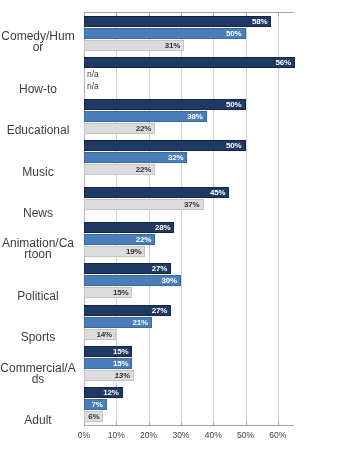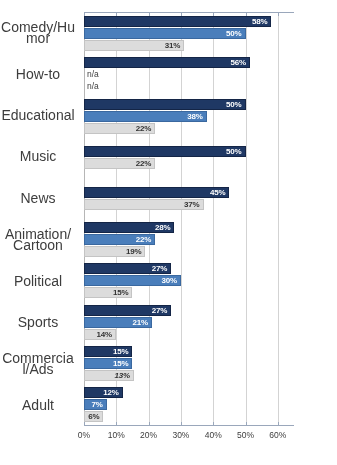--- a/index.html
+++ b/index.html
@@ -28,24 +28,24 @@
     left: 0;
     top: 12px;
     width: 80px;
     height: 414px;
     display: flex;
     flex-direction: column;
   }
   .cat-label {
     flex: 1 1 0;
     display: flex;
-    align-items: center;
+    align-items: flex-end;
     justify-content: flex-end;
     text-align: center;
-    font-size: 14px;
+    font-size: 12px;
     line-height: 11px;
     color: #3d3d3d;
     padding-right: 4px;
     box-sizing: border-box;
     word-break: break-all;
   }
   .cat-label span { display: block; width: 100%; text-align: center; }
 
   
   .plot {
@@ -244,21 +244,21 @@
             </div>
           </div>
           <div class="bar-row">
             <div class="bar s2" style="width: 100.154px;">
               <span class="bar-val">31%</span>
             </div>
           </div>
         </div>
         <div class="group">
           <div class="bar-row">
-            <div class="bar s0" style="width: 166px;">
+            <div class="bar s0" style="width: 211px;">
               <span class="bar-val">56%</span>
             </div>
           </div>
           <div class="na-row">
             <div class="na-text">n/a</div>
           </div>
           <div class="na-row">
             <div class="na-text">n/a</div>
           </div>
         </div>
@@ -276,20 +276,25 @@
           <div class="bar-row">
             <div class="bar s2" style="width: 71.0769px;">
               <span class="bar-val">22%</span>
             </div>
           </div>
         </div>
         <div class="group">
           <div class="bar-row">
             <div class="bar s0" style="width: 161.538px;">
               <span class="bar-val">50%</span>
+            </div>
+          </div>
+          <div class="bar-row">
+            <div class="bar s1" style="width: 103.385px;">
+              <span class="bar-val">32%</span>
             </div>
           </div>
           <div class="bar-row">
             <div class="bar s2" style="width: 71.0769px;">
               <span class="bar-val">22%</span>
             </div>
           </div>
         </div>
         <div class="group">
           <div class="bar-row">

